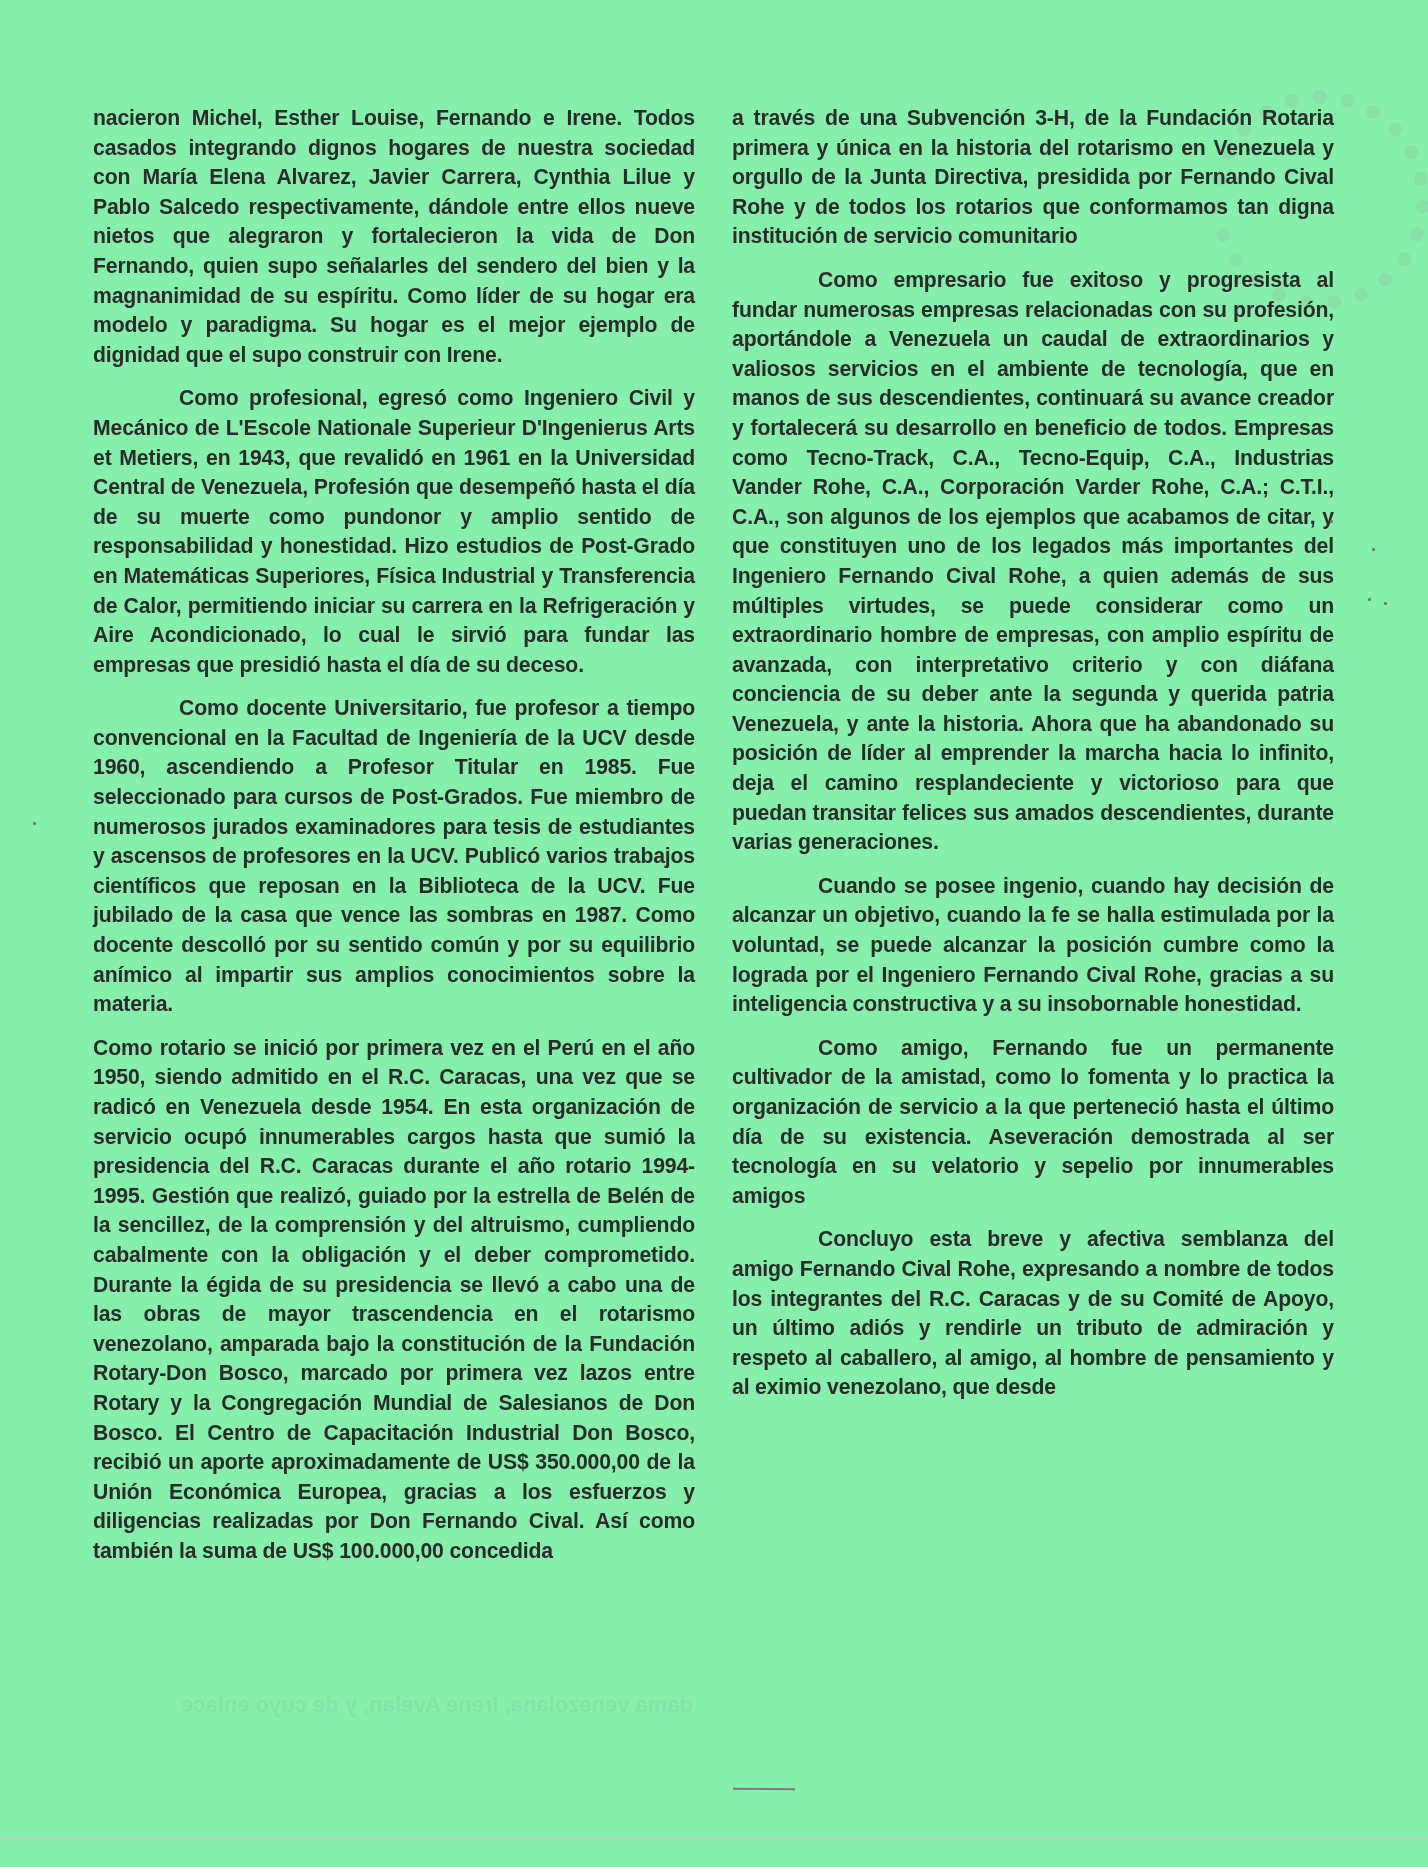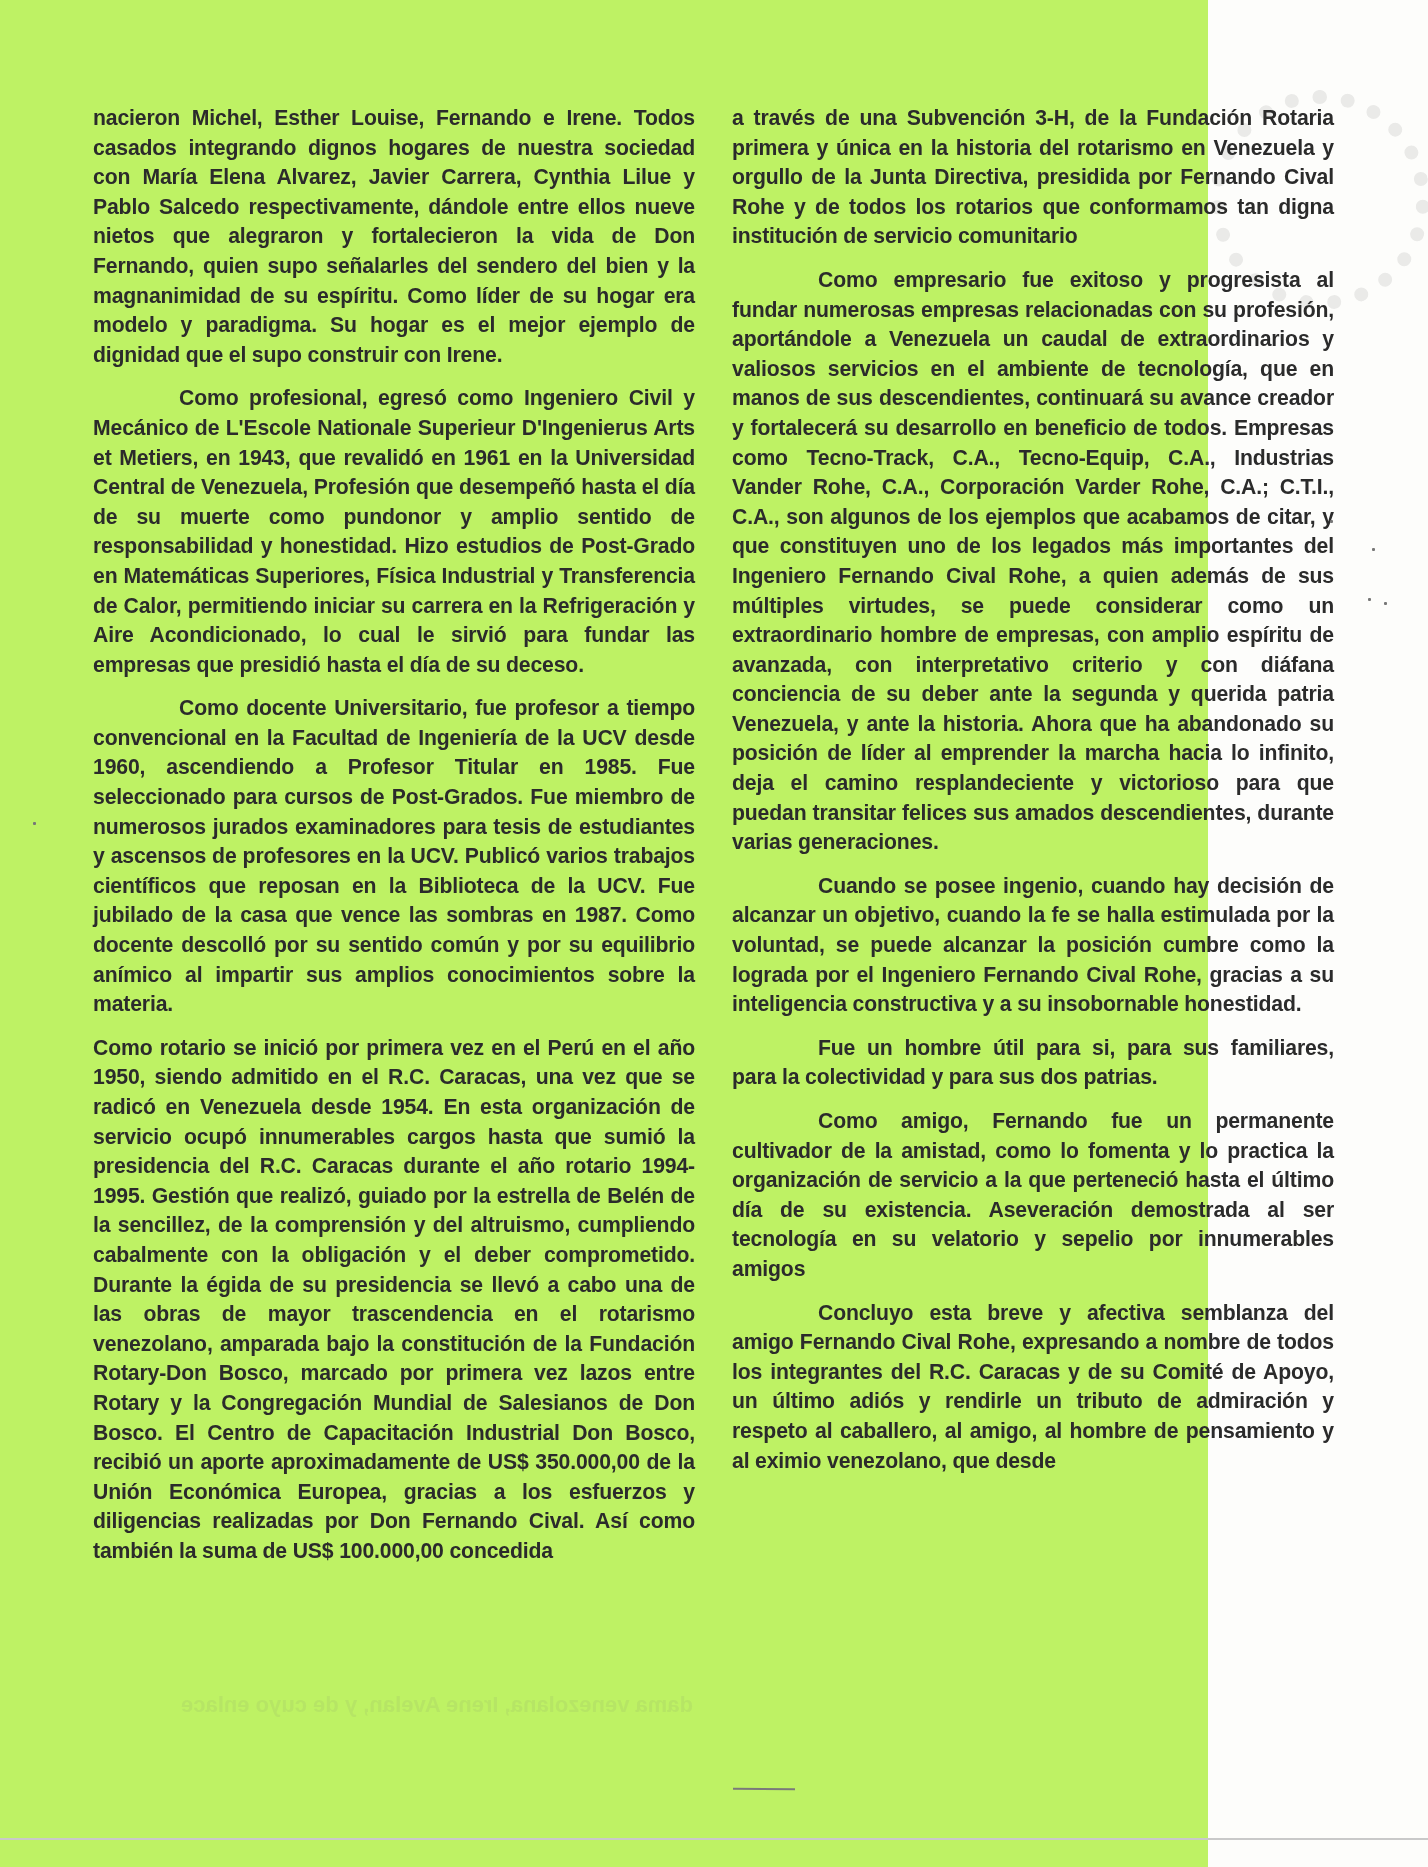--- a/index.html
+++ b/index.html
@@ -4,22 +4,22 @@
 <style>
   html, body { margin: 0; padding: 0; }
   body {
     width: 1428px; height: 1867px;
     background: #fdfdfb;
     position: relative; overflow: hidden;
     font-family: "Liberation Sans", sans-serif;
     color: #2b2b2b;
   }
   .page {
-    position: absolute; left: 0; top: 0; width: 1208px; height: 1867px;
-    background: #bef264;
+    position: absolute; left: 0; top: 0; width: 1428px; height: 1867px;
+    background: #86efac;
   }
   .bleed {
     position: absolute; color: rgba(120,120,120,0.10);
     font-size: 22px; font-weight: bold; line-height: 30px;
     pointer-events: none;
   }
   .watermark {
     position: absolute; left: 1210px; top: 90px; width: 220px; height: 220px;
     border-radius: 50%;
     border: 14px dotted rgba(150,150,150,0.18);
@@ -60,21 +60,20 @@
     <p>nacieron Michel, Esther Louise, Fernando e Irene. Todos casados integrando dignos hogares de nuestra sociedad con María Elena Alvarez, Javier Carrera, Cynthia Lilue y Pablo Salcedo respectivamente, dándole entre ellos nueve nietos que alegraron y fortalecieron la vida de Don Fernando, quien supo señalarles del sendero del bien y la magnanimidad de su espíritu. Como líder de su hogar era modelo y paradigma. Su hogar es el mejor ejemplo de dignidad que el supo construir con Irene.</p>
     <p class="gap indent">Como profesional, egresó como Ingeniero Civil y Mecánico de L'Escole Nationale Superieur D'Ingenierus Arts et Metiers, en 1943, que revalidó en 1961 en la Universidad Central de Venezuela, Profesión que desempeñó hasta el día de su muerte como pundonor y amplio sentido de responsabilidad y honestidad. Hizo estudios de Post-Grado en Matemáticas Superiores, Física Industrial y Transferencia de Calor, permitiendo iniciar su carrera en la Refrigeración y Aire Acondicionado, lo cual le sirvió para fundar las empresas que presidió hasta el día de su deceso.</p>
     <p class="gap indent">Como docente Universitario, fue profesor a tiempo convencional en la Facultad de Ingeniería de la UCV desde 1960, ascendiendo a Profesor Titular en 1985. Fue seleccionado para cursos de Post-Grados. Fue miembro de numerosos jurados examinadores para tesis de estudiantes y ascensos de profesores en la UCV. Publicó varios trabajos científicos que reposan en la Biblioteca de la UCV. Fue jubilado de la casa que vence las sombras en 1987. Como docente descolló por su sentido común y por su equilibrio anímico al impartir sus amplios conocimientos sobre la materia.</p>
     <p class="gap">Como rotario se inició por primera vez en el Perú en el año 1950, siendo admitido en el R.C. Caracas, una vez que se radicó en Venezuela desde 1954. En esta organización de servicio ocupó innumerables cargos hasta que sumió la presidencia del R.C. Caracas durante el año rotario 1994-1995. Gestión que realizó, guiado por la estrella de Belén de la sencillez, de la comprensión y del altruismo, cumpliendo cabalmente con la obligación y el deber comprometido. Durante la égida de su presidencia se llevó a cabo una de las obras de mayor trascendencia en el rotarismo venezolano, amparada bajo la constitución de la Fundación Rotary-Don Bosco, marcado por primera vez lazos entre Rotary y la Congregación Mundial de Salesianos de Don Bosco. El Centro de Capacitación Industrial Don Bosco, recibió un aporte aproximadamente de US$ 350.000,00 de la Unión Económica Europea, gracias a los esfuerzos y diligencias realizadas por Don Fernando Cival. Así como también la suma de US$ 100.000,00 concedida</p>
   </div>
 
   <div class="col col-right">
     <p>a través de una Subvención 3-H, de la Fundación Rotaria primera y única en la historia del rotarismo en Venezuela y orgullo de la Junta Directiva, presidida por Fernando Cival Rohe y de todos los rotarios que conformamos tan digna institución de servicio comunitario</p>
     <p class="gap indent">Como empresario fue exitoso y progresista al fundar numerosas empresas relacionadas con su profesión, aportándole a Venezuela un caudal de extraordinarios y valiosos servicios en el ambiente de tecnología, que en manos de sus descendientes, continuará su avance creador y fortalecerá su desarrollo en beneficio de todos. Empresas como Tecno-Track, C.A., Tecno-Equip, C.A., Industrias Vander Rohe, C.A., Corporación Varder Rohe, C.A.; C.T.I., C.A., son algunos de los ejemplos que acabamos de citar, y que constituyen uno de los legados más importantes del Ingeniero Fernando Cival Rohe, a quien además de sus múltiples virtudes, se puede considerar como un extraordinario hombre de empresas, con amplio espíritu de avanzada, con interpretativo criterio y con diáfana conciencia de su deber ante la segunda y querida patria Venezuela, y ante la historia. Ahora que ha abandonado su posición de líder al emprender la marcha hacia lo infinito, deja el camino resplandeciente y victorioso para que puedan transitar felices sus amados descendientes, durante varias generaciones.</p>
     <p class="gap indent">Cuando se posee ingenio, cuando hay decisión de alcanzar un objetivo, cuando la fe se halla estimulada por la voluntad, se puede alcanzar la posición cumbre como la lograda por el Ingeniero Fernando Cival Rohe, gracias a su inteligencia constructiva y a su insobornable honestidad.</p>
-    <p class="gap indent">Fue un hombre útil para si, para sus familiares, para la colectividad y para sus dos patrias.</p>
     <p class="gap indent">Como amigo, Fernando fue un permanente cultivador de la amistad, como lo fomenta y lo practica la organización de servicio a la que perteneció hasta el último día de su existencia. Aseveración demostrada al ser tecnología en su velatorio y sepelio por innumerables amigos</p>
     <p class="gap indent">Concluyo esta breve y afectiva semblanza del amigo Fernando Cival Rohe, expresando a nombre de todos los integrantes del R.C. Caracas y de su Comité de Apoyo, un último adiós y rendirle un tributo de admiración y respeto al caballero, al amigo, al hombre de pensamiento y al eximio venezolano, que desde</p>
   </div>
 
   <div class="speck" style="left:1330px; top:520px;"></div>
   <div class="speck" style="left:1372px; top:548px;"></div>
   <div class="speck" style="left:1368px; top:598px;"></div>
   <div class="speck" style="left:1384px; top:602px;"></div>
   <div class="speck" style="left:33px; top:822px;"></div>
 

